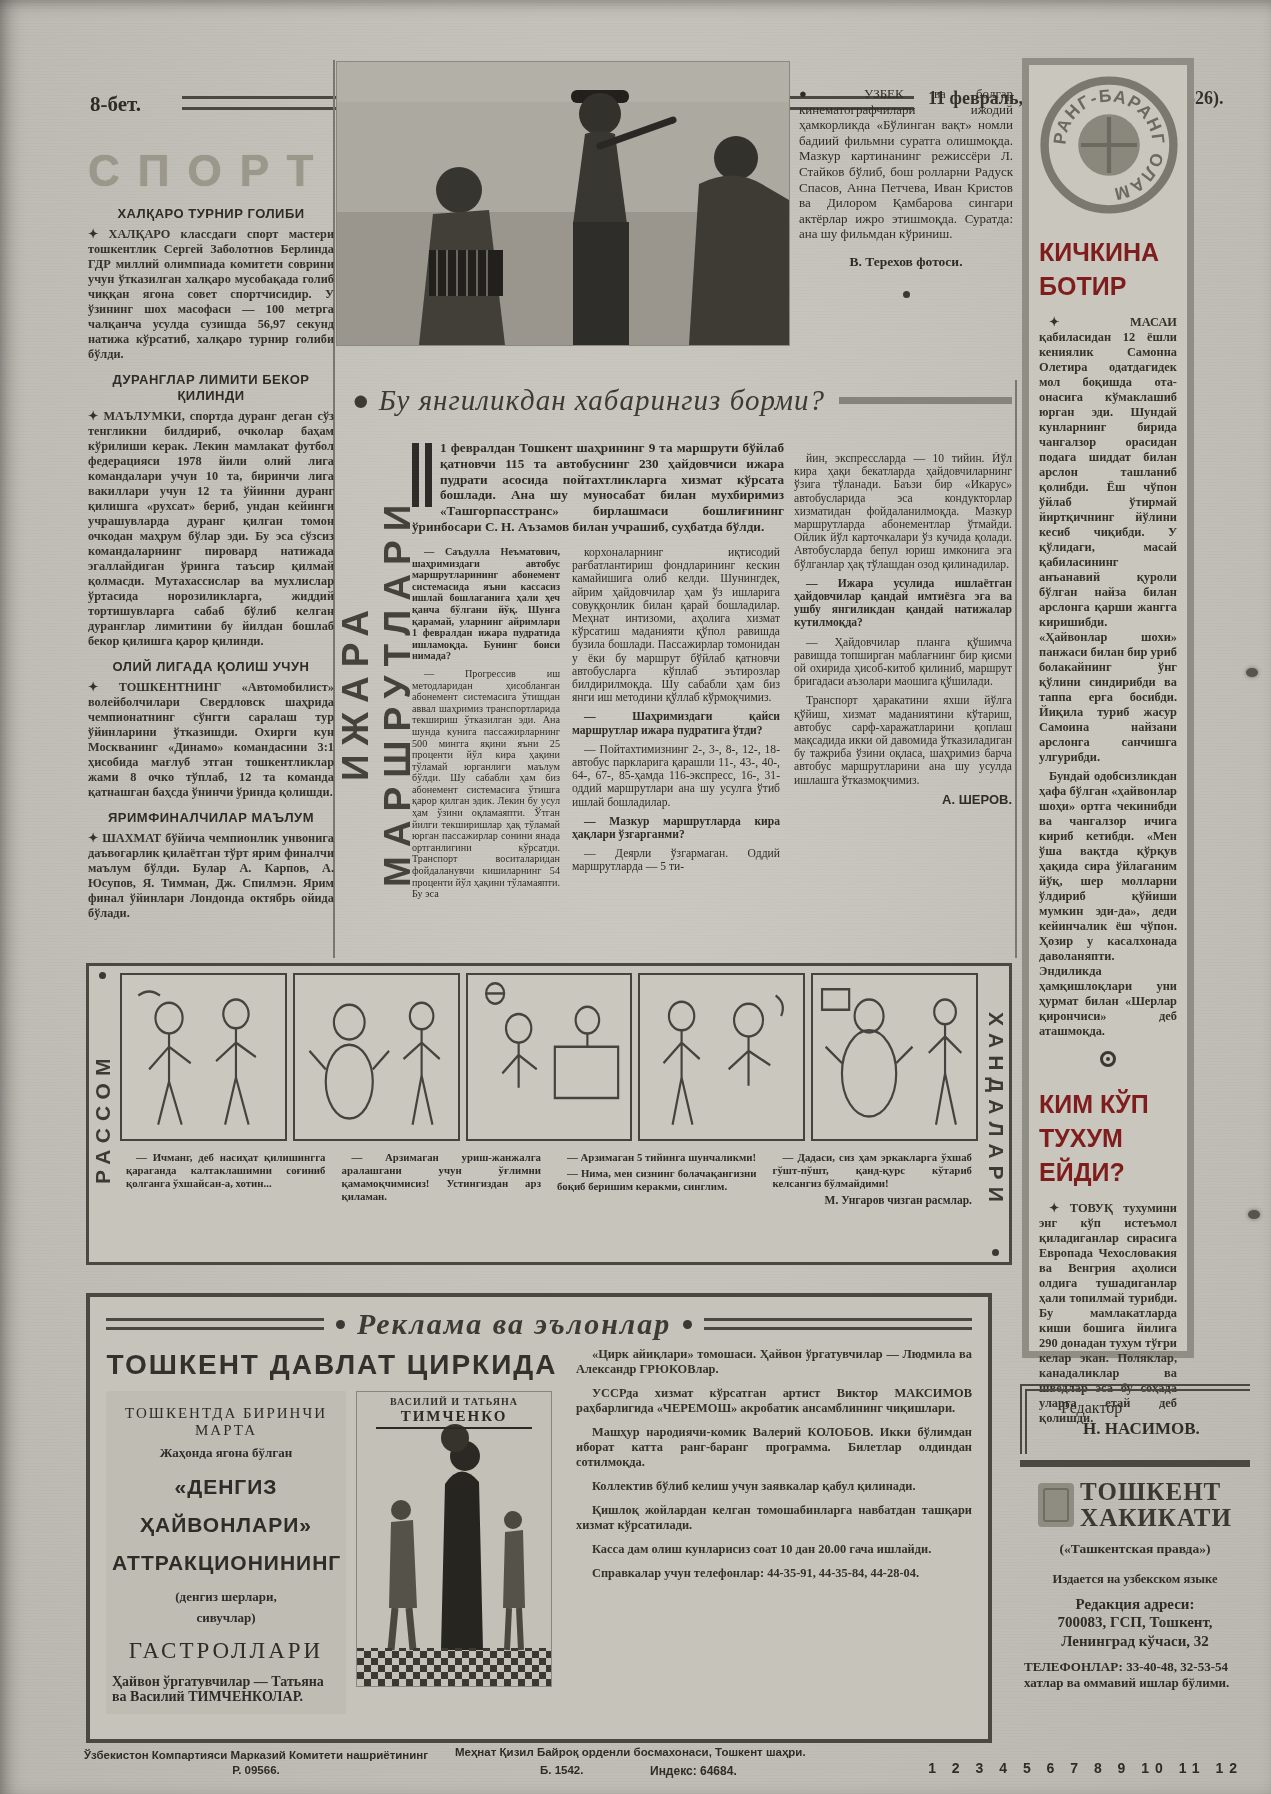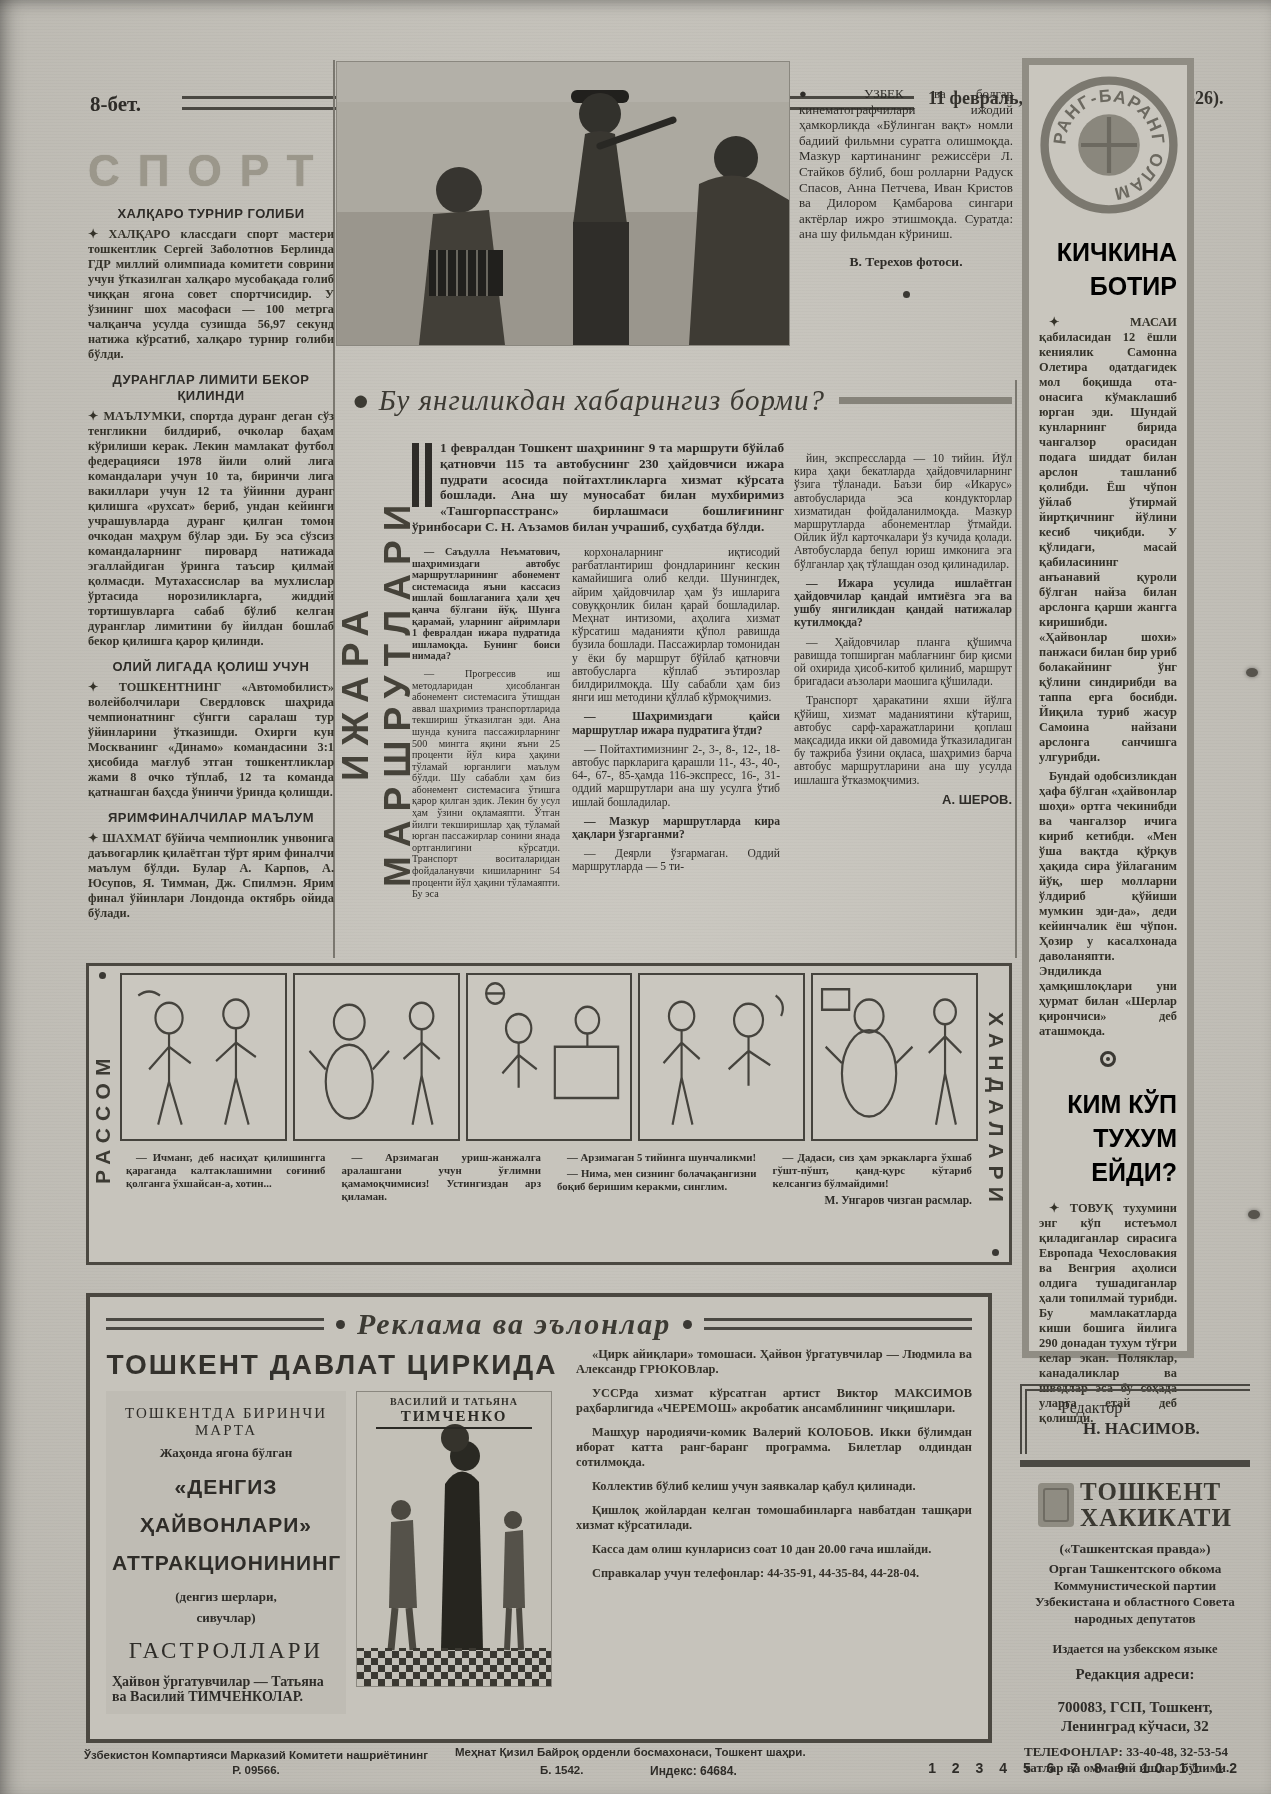--- a/index.html
+++ b/index.html
@@ -54,22 +54,22 @@
   .icol p.q{font-weight:bold;}
   #icol1{left:412px;top:546px;width:148px;height:414px;font-size:10.2px;line-height:11.6px;}
   #icol2{left:572px;top:546px;width:208px;height:414px;}
   #icol3{left:794px;top:452px;width:218px;height:508px;}
   .signature{text-align:right;font-weight:bold;font-size:13px;font-family:"Liberation Sans",sans-serif;}
   .vr{background:#7a776f;width:2px;}
   
   #sidebar{left:1022px;top:58px;width:172px;height:1300px;border:7px solid #908d84;background:#c9c6be;
     padding:10px 10px;}
   .badge-wrap{text-align:center;}
-  .sb-title{font-family:"Liberation Sans",sans-serif;font-weight:bold;font-size:25px;text-align:right;
-    line-height:34px;color:#000000;margin:16px 0 12px;}
+  .sb-title{font-family:"Liberation Sans",sans-serif;font-weight:bold;font-size:25px;text-align:left;
+    line-height:34px;color:#7f1d1d;margin:16px 0 12px;}
   .sb-body{font-weight:bold;font-size:12.4px;line-height:15px;text-align:justify;color:#343229;}
   .sb-body p{margin:0 0 4px;text-indent:10px;}
   .sb-divider{text-align:center;margin:12px 0;}
   .ring{display:inline-block;width:16px;height:16px;border:3px solid #3a3833;border-radius:50%;position:relative;}
   .ring::after{content:"";position:absolute;left:3px;top:3px;width:4px;height:4px;border-radius:50%;background:#3a3833;}
   
   #comics{left:86px;top:963px;width:926px;height:302px;border:3px solid #4b4841;background:#c7c4bc;
     display:flex;}
   .strip-side{width:27px;display:flex;flex-direction:column;align-items:center;padding:6px 0;}
   .strip-label{font-family:"Liberation Sans",sans-serif;font-weight:bold;font-size:21px;letter-spacing:7px;
@@ -115,21 +115,21 @@
   .ed-name{font-size:17px;font-weight:bold;margin-top:2px;padding-left:22px;}
   #brand-box{left:1020px;top:1460px;width:230px;border-top:7px solid #4a4842;padding:12px 4px 0;}
   .brand-logo-row{display:flex;align-items:center;justify-content:center;gap:6px;}
   .emblem{width:36px;height:44px;background:#8f8c82;border-radius:4px;position:relative;flex:0 0 auto;}
   .emblem::after{content:"";position:absolute;inset:5px;border:2px solid #6f6c63;border-radius:3px;}
   .brand-title{font-weight:bold;font-size:25px;line-height:26px;letter-spacing:1px;color:#3a3831;text-align:left;}
   .brand-sub{font-size:13.5px;font-weight:bold;text-align:center;margin-top:10px;}
   .brand-organ{font-size:13.2px;font-weight:bold;text-align:center;line-height:16.5px;margin-top:4px;}
   .brand-lang{font-size:12.5px;font-weight:bold;text-align:center;margin-top:14px;line-height:17px;}
   .brand-addr-label{font-size:15px;font-weight:bold;text-align:center;margin-top:8px;}
-  .brand-addr{font-size:15px;font-weight:bold;text-align:center;margin-top:15px;line-height:19px;}
+  .brand-addr{font-size:15px;font-weight:bold;text-align:center;margin-top:0;line-height:19px;}
   .brand-phones{font-size:13px;font-weight:bold;text-align:left;margin-top:8px;line-height:16px;}
   
   #footer{left:0;top:1744px;width:1271px;height:50px;font-family:"Liberation Sans",sans-serif;}
   .f-left{position:absolute;left:60px;top:2px;width:392px;text-align:center;font-weight:bold;font-size:11.5px;}
   .f-left div{margin-top:3px;}
   .f-printer{position:absolute;left:455px;top:2px;width:440px;font-weight:bold;font-size:11.5px;}
   .f-b{position:absolute;left:540px;top:20px;font-weight:bold;font-size:11.5px;}
   .f-index{position:absolute;left:650px;top:20px;font-weight:bold;font-size:12px;}
   .f-pages{position:absolute;right:28px;top:16px;font-weight:bold;font-size:14px;letter-spacing:6px;}
   .punch{position:absolute;width:12px;height:9px;border-radius:50%;background:#57544d;box-shadow:0 0 4px rgba(0,0,0,.4);}
@@ -404,21 +404,20 @@
 
   <div class="abs" id="brand-box">
     <div class="brand-logo-row">
       <div class="emblem"></div>
       <div class="brand-title">
         <div>ТОШКЕНТ</div>
         <div>ХАКИКАТИ</div>
       </div>
     </div>
     <div class="brand-sub">(«Ташкентская правда»)</div>
-    <div class="brand-organ">Орган Ташкентского обкома Коммунистической партии Узбекистана и областного Совета народных депутатов</div>
     <div class="brand-lang">Издается на узбекском языке</div>
     <div class="brand-addr-label">Редакция адреси:</div>
     <div class="brand-addr">700083, ГСП, Тошкент, Ленинград кўчаси, 32</div>
     <div class="brand-phones">ТЕЛЕФОНЛАР: 33-40-48, 32-53-54 хатлар ва оммавий ишлар бўлими.</div>
   </div>
 
   <div class="abs" id="footer">
     <div class="f-left">
       <div>Ўзбекистон Компартияси Марказий Комитети нашриётининг</div>
       <div>Р. 09566.</div>

